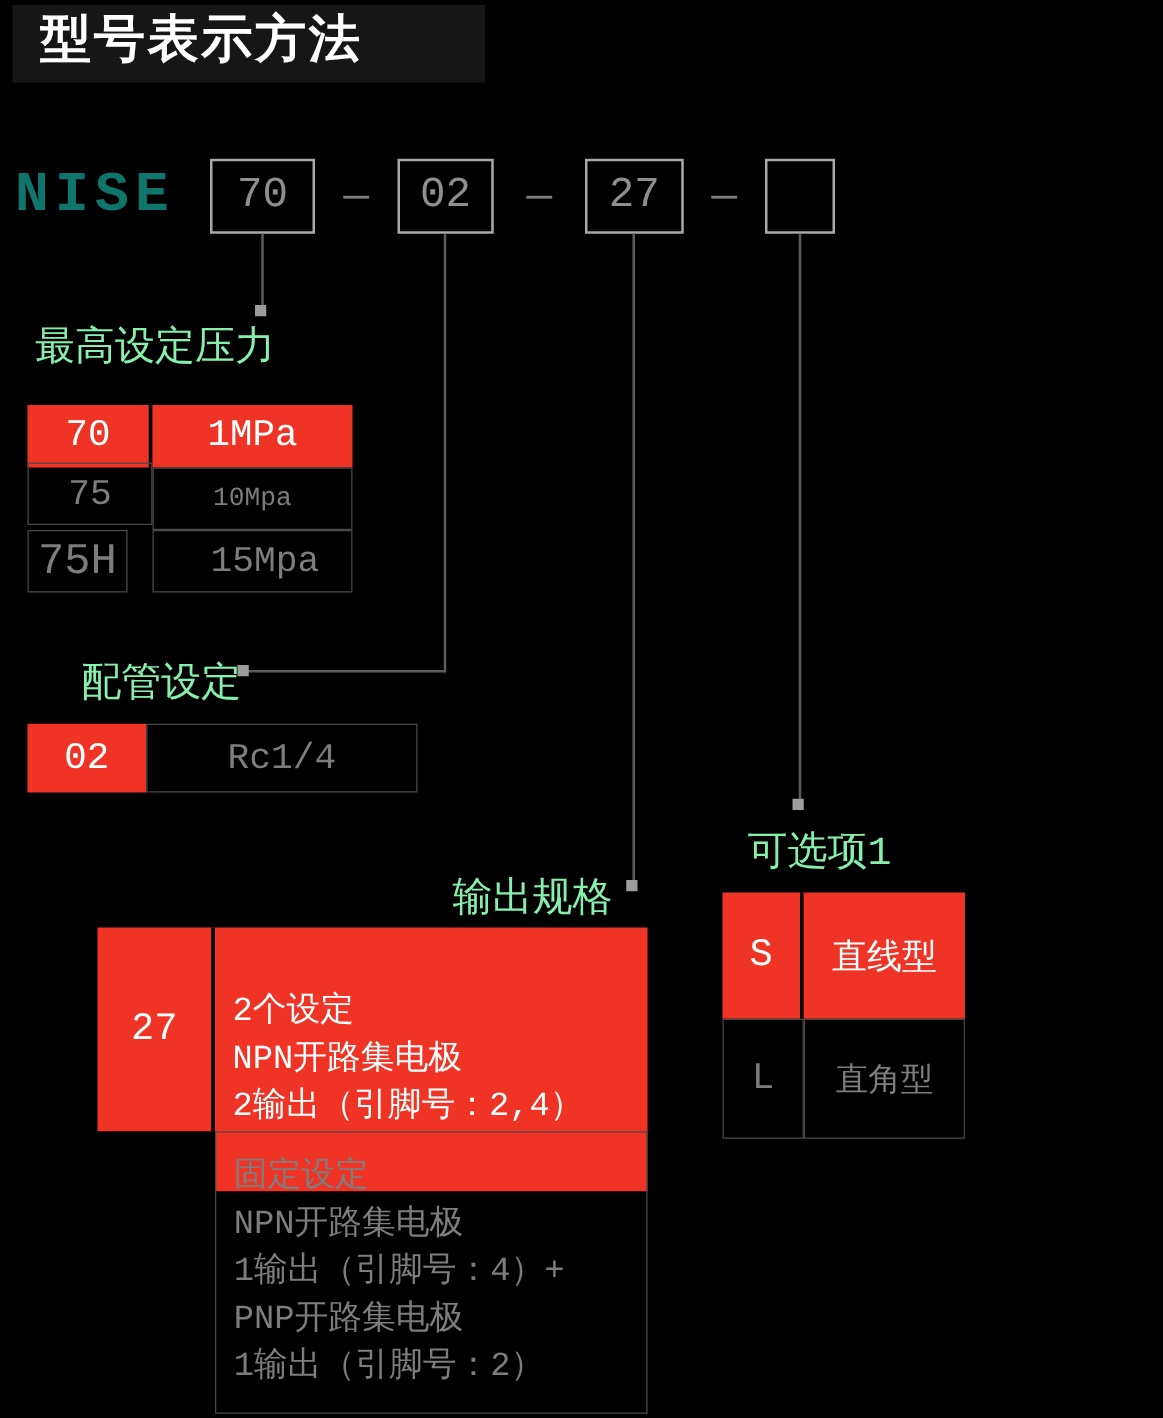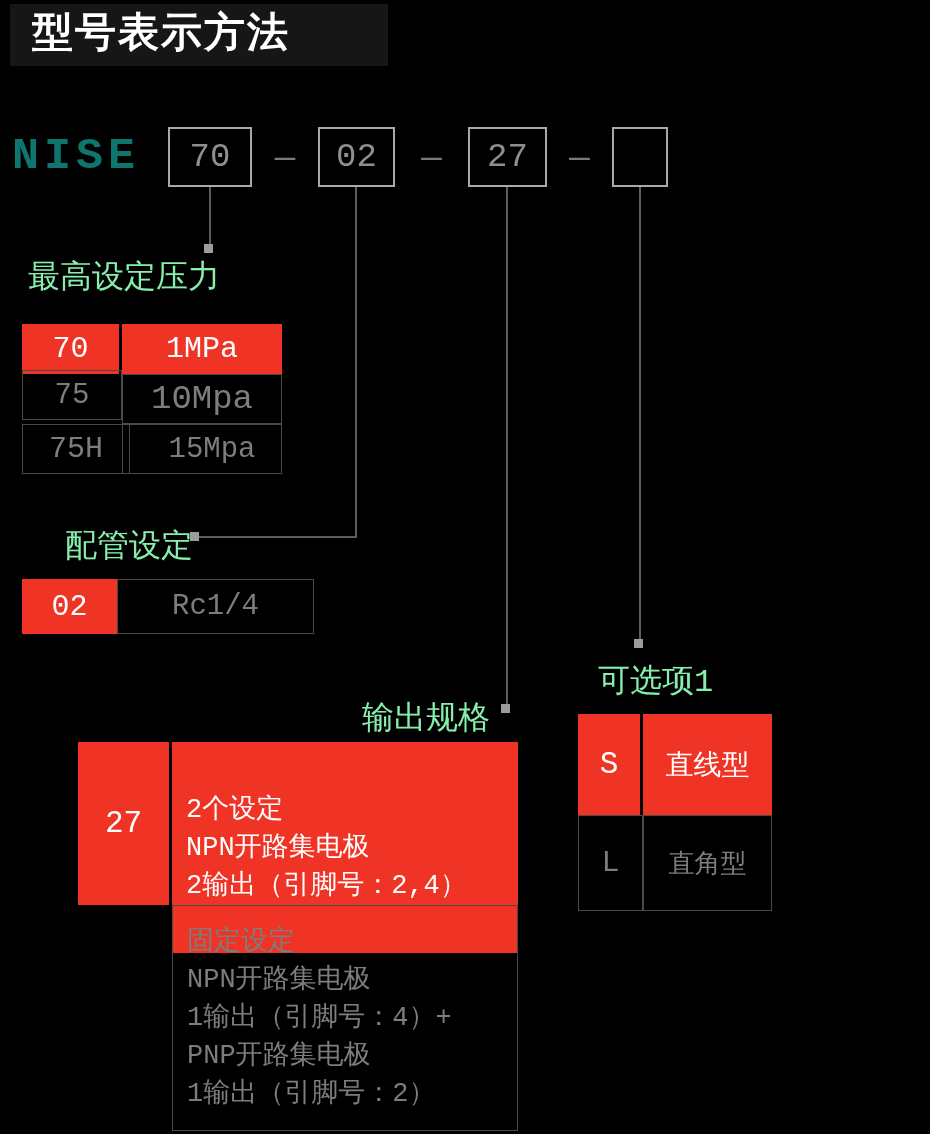--- a/index.html
+++ b/index.html
@@ -83,31 +83,31 @@
   <div class="abs dash" style="left:547px; top:141px; width:65px;">—</div>
   <div class="abs seg-box" style="left:612px; top:127px; width:56px; height:60px;"></div>
 
   <div class="abs vline" style="left:209px; top:187px; height:62px;"></div>
   <div class="abs dot" style="left:204px; top:244px;"></div>
   <div class="abs sec-label" style="left:28px; top:255px;">最高设定压力</div>
 
   <div class="abs cell red divider-r" style="left:22px; top:324px; width:100px; height:50px; font-size:30px;">70</div>
   <div class="abs cell red" style="left:122px; top:324px; width:160px; height:50px; font-size:30px;">1MPa</div>
   <div class="abs cell plain" style="left:22px; top:370px; width:100px; height:50px; font-size:29px;">75</div>
-  <div class="abs cell plain" style="left:122px; top:374px; width:160px; height:50px; font-size:34px;">10Mpa</div>
-  <div class="abs cell plain" style="left:22px; top:424px; width:108px; height:50px; font-size:30px;">75H</div>
+  <div class="abs cell plain" style="left:122px; top:374px; width:160px; height:50px; font-size:21px;">10Mpa</div>
+  <div class="abs cell plain" style="left:22px; top:424px; width:80px; height:50px; font-size:35px;">75H</div>
   <div class="abs cell plain" style="left:122px; top:424px; width:160px; height:50px; font-size:29px;padding-left:20px;">15Mpa</div>
 
   <div class="abs vline" style="left:355px; top:187px; height:351px;"></div>
   <div class="abs hline" style="left:196px; top:536px; width:160px;"></div>
   <div class="abs dot" style="left:190px; top:532px;"></div>
   <div class="abs sec-label" style="left:28px; top:524px;margin-left:37px;">配管设定</div>
 
   <div class="abs cell red" style="left:22px; top:579px; width:95px; height:55px; font-size:30px;">02</div>
-  <div class="abs cell plain" style="left:117px; top:579px; width:197px; height:55px; font-size:29px;">Rc1/4</div>
+  <div class="abs cell plain" style="left:117px; top:579px; width:217px; height:55px; font-size:29px;">Rc1/4</div>
 
   <div class="abs vline" style="left:506px; top:187px; height:522px;"></div>
   <div class="abs dot" style="left:501px; top:704px;"></div>
   <div class="abs sec-label" style="left:362px; top:696px;">输出规格</div>
 
   <div class="abs cell red divider-r" style="left:78px; top:742px; width:94px; height:163px; font-size:31px;">27</div>
   <div class="abs cell red left multiline" style="left:172px; top:742px; width:346px; height:211px; font-size:27px; line-height:38px;">2个设定
 NPN开路集电极
 2输出（引脚号：2,4）</div>
   <div class="abs cell plain left multiline" style="left:172px; top:905px; width:346px; height:226px; font-size:27px; line-height:38px;">固定设定

